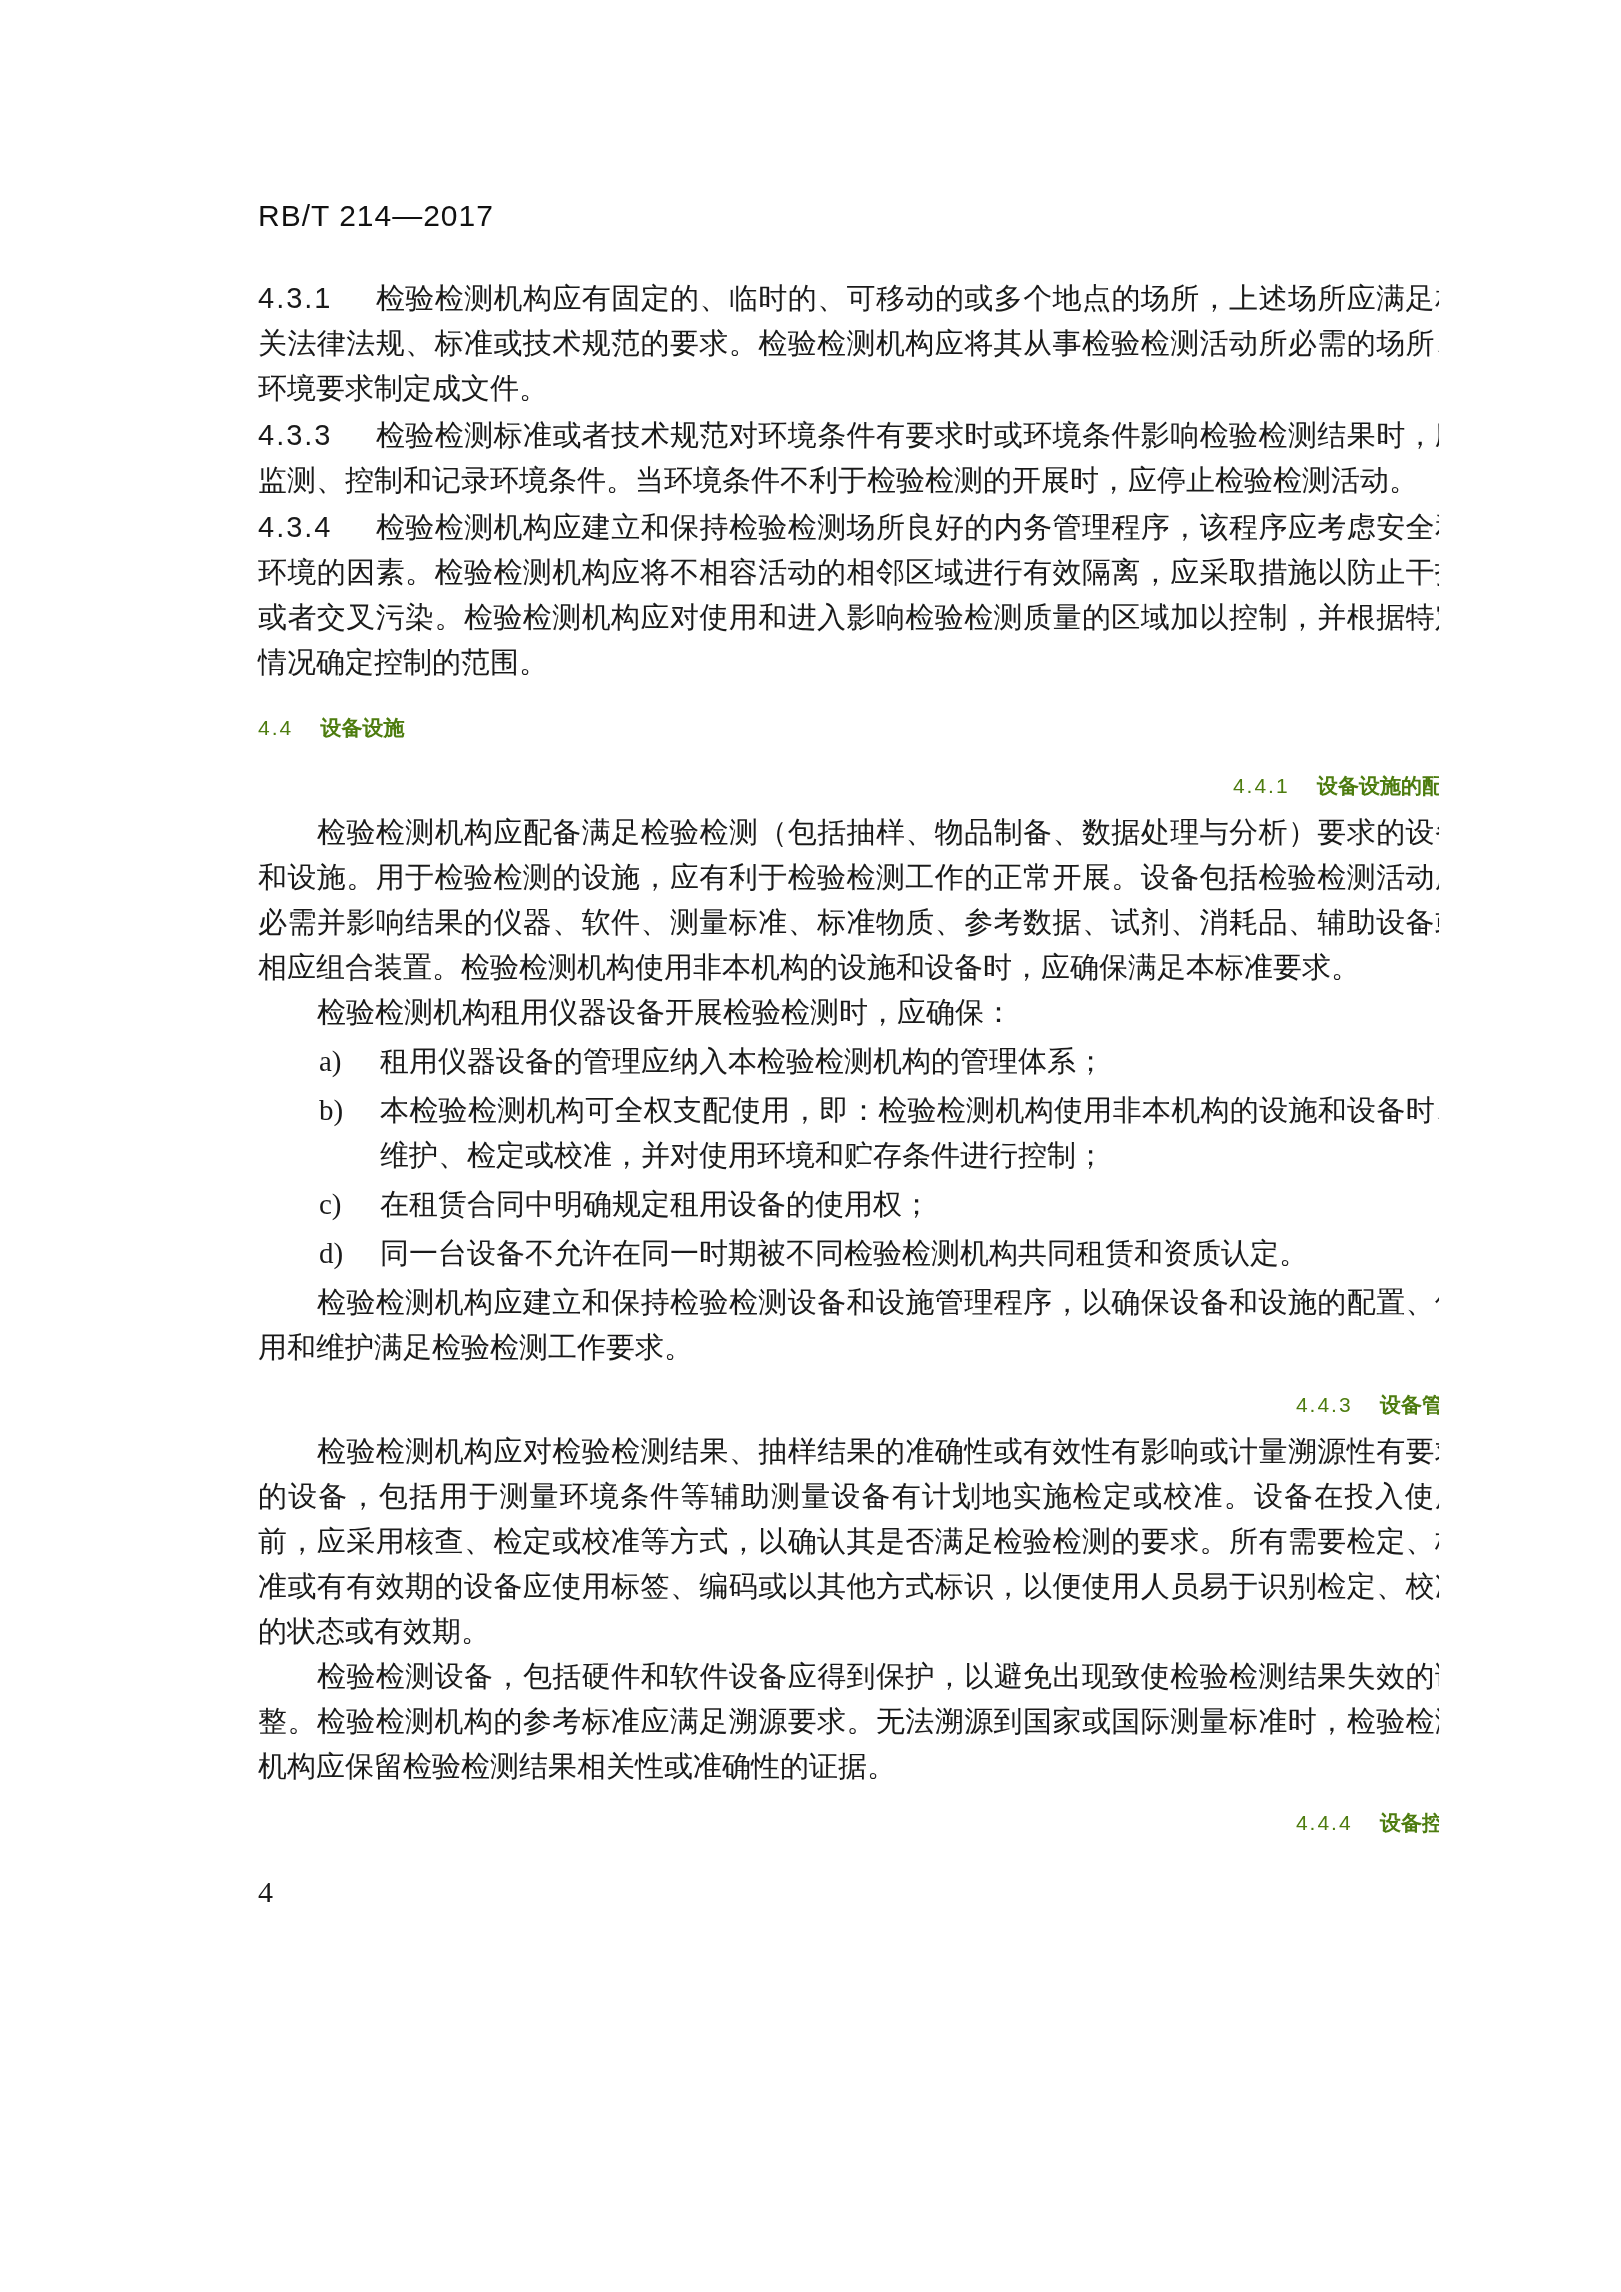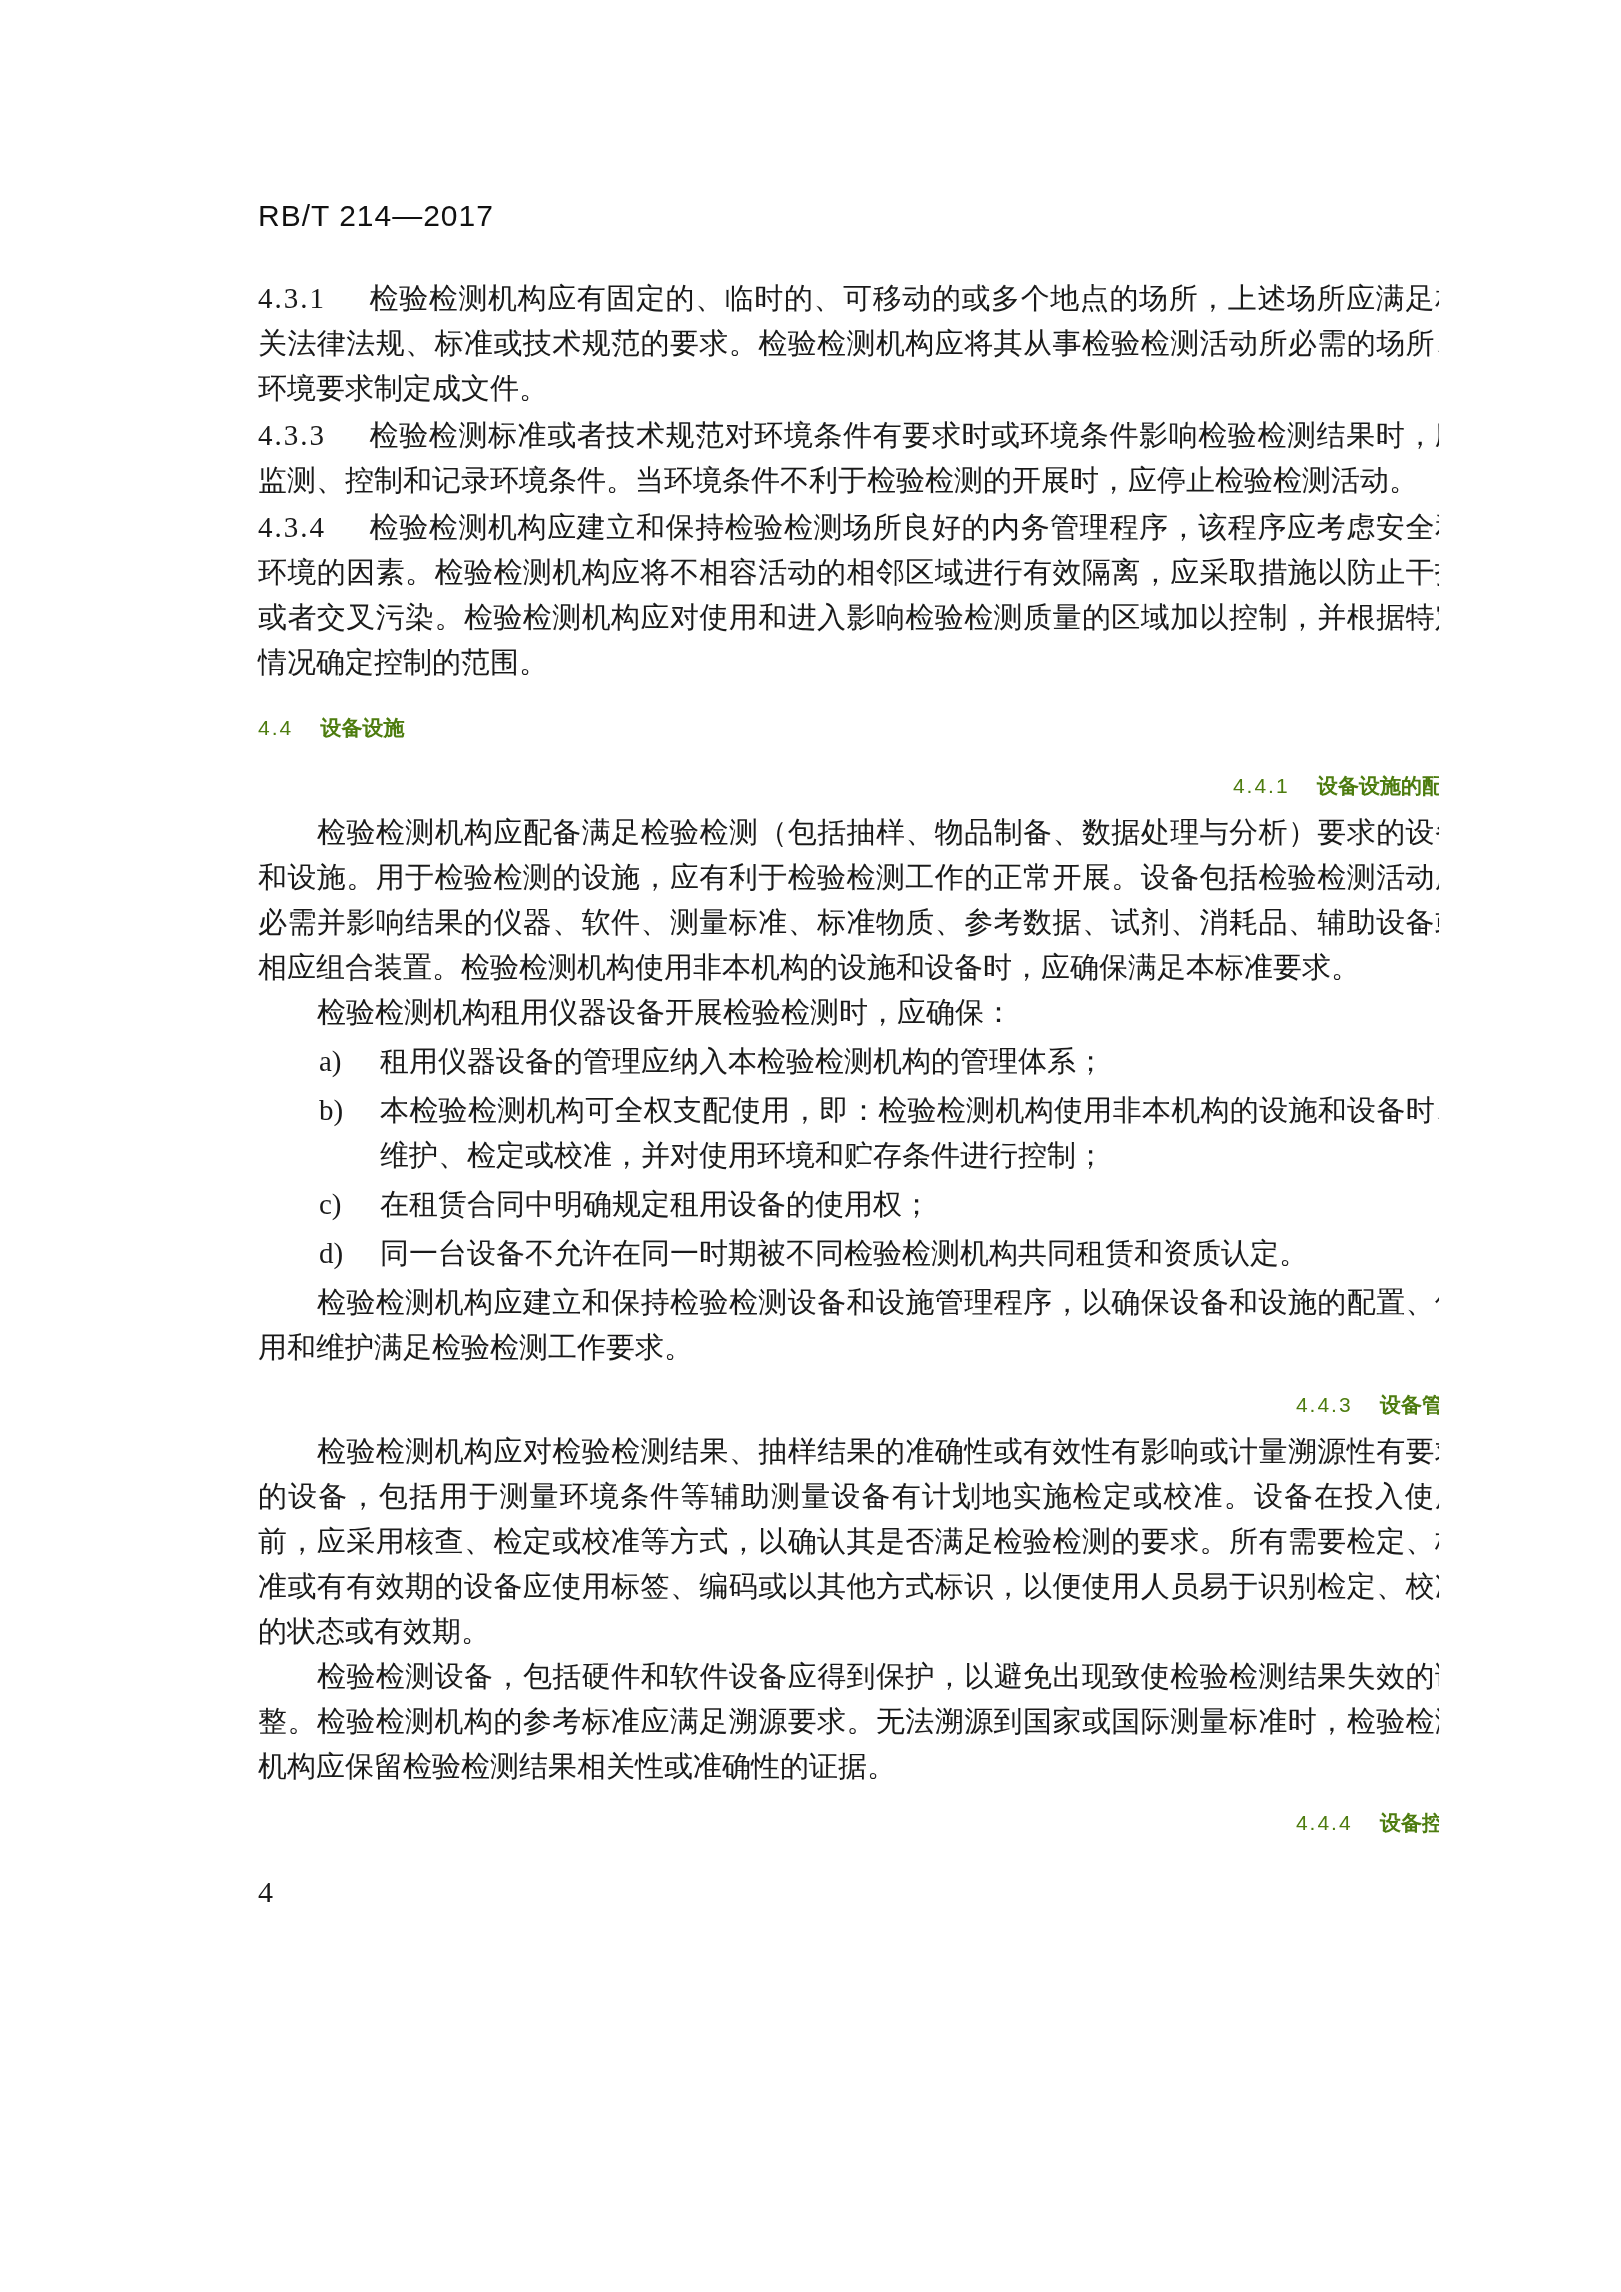--- a/index.html
+++ b/index.html
@@ -26,21 +26,21 @@
     margin: 0 0 43px 0;
     color: #111;
   }
   .clause, .para, .li-text {
     font-size: 29px;
     line-height: 45px;
     text-align: justify;
   }
   .clause { margin: 0 0 2px 0; }
   .clause .num {
-    font-family: Liberation Serif, serif;
+    font-family: Liberation Sans, sans-serif;
     letter-spacing: 2px;
     margin-right: 43px;
   }
   .h2, .h3 {
     font-size: 21px;
     line-height: 45px;
     font-weight: 700;
     font-family: "Liberation Sans", "DejaVu Sans", sans-serif;
     color: #4d7c0f;
   }

